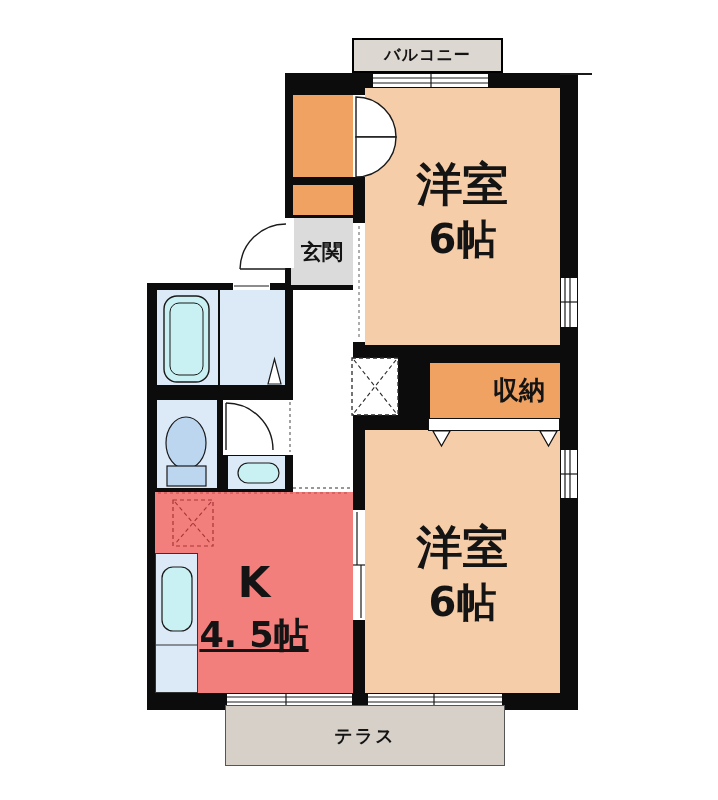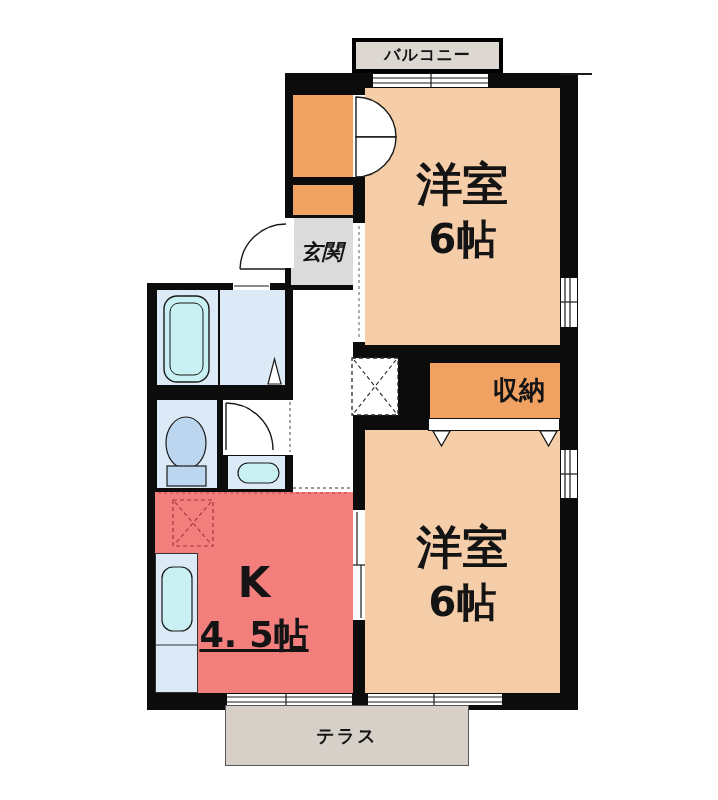--- a/index.html
+++ b/index.html
@@ -14,21 +14,21 @@
   .lbl{position:absolute;display:flex;align-items:center;justify-content:center;
        text-align:center;font-weight:bold;color:#141414;}
   .col{flex-direction:column;}
   .white{background:#ffffff;}
   
   .peach{background:#f5cda9;}
   .orange{background:#f0a263;}
   .salmon{background:#f37f7d;}
   .wet{background:#dceaf8;}
   .gray{background:#dbdbdb;}
-  .balc{background:#dcd7d1;border:4px solid #000000;box-sizing:border-box;}
+  .balc{background:#dcd7d1;border:2px solid #000000;box-sizing:border-box;}
   .terr{background:#d6d0c9;border:1.5px solid #555;box-sizing:border-box;}
   .counter{border:1.5px solid #333;box-sizing:border-box;}
   .doorstrip{background:#ffffff;border:1.5px solid #111;box-sizing:border-box;}
   svg{position:absolute;left:0;top:0;pointer-events:none;}
 </style>
 </head>
 <body>
 
 <div id="plan">
 
@@ -69,25 +69,25 @@
   <div class="fill white" style="left:373px;top:74px;width:115px;height:13px;"></div>
   <div class="fill white" style="left:561px;top:278px;width:16px;height:49px;"></div>
   <div class="fill white" style="left:561px;top:450px;width:16px;height:48px;"></div>
   <div class="fill white" style="left:227px;top:694px;width:125px;height:11px;"></div>
   <div class="fill white" style="left:368px;top:694px;width:134px;height:11px;"></div>
   <div class="fill white" style="left:233px;top:283px;width:37px;height:7px;"></div>
 
   <div class="abs balc" style="left:352px;top:38px;width:151px;height:35px;">
     <div class="lbl" style="left:0;top:0;width:100%;height:100%;font-size:16px;letter-spacing:1px;">バルコニー</div>
   </div>
-  <div class="abs terr" style="left:225px;top:705px;width:244px;height:61px;padding-left:16px;">
+  <div class="abs terr" style="left:225px;top:705px;width:280px;height:61px;padding-left:16px;">
     <div class="lbl" style="left:0;top:0;width:100%;height:100%;font-size:18px;letter-spacing:2px;">テラス</div>
   </div>
 
-  <div class="lbl" style="left:291px;top:218px;width:62px;height:67px;font-size:21px;font-style:italic;">玄関</div>
+  <div class="lbl" style="left:291px;top:218px;width:62px;height:67px;font-size:21px;">玄関</div>
   <div class="lbl col" style="left:365px;top:125px;width:195px;height:170px;font-size:46px;line-height:1.0;">
     <span>洋室</span>
     <span style="font-size:40px;margin-top:12px;">6帖</span>
   </div>
   <div class="lbl" style="left:454px;top:363px;width:130px;height:55px;font-size:26px;text-align:right;">収納</div>
   <div class="lbl col" style="left:365px;top:490px;width:195px;height:165px;font-size:46px;line-height:1.0;">
     <span>洋室</span>
     <span style="font-size:40px;margin-top:12px;">6帖</span>
   </div>
   <div class="lbl col" style="left:158px;top:540px;width:192px;height:135px;font-size:42px;line-height:1.0;">

